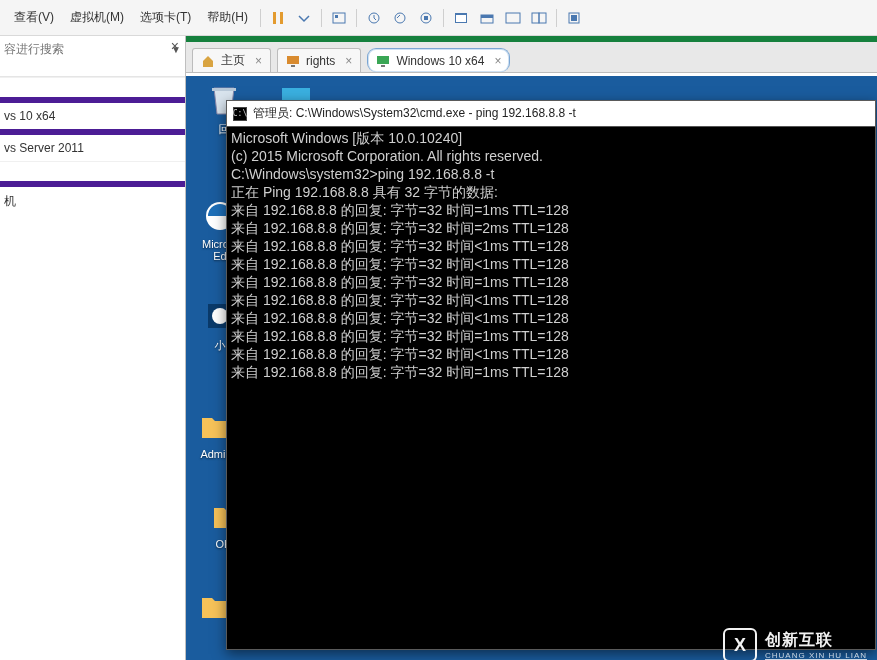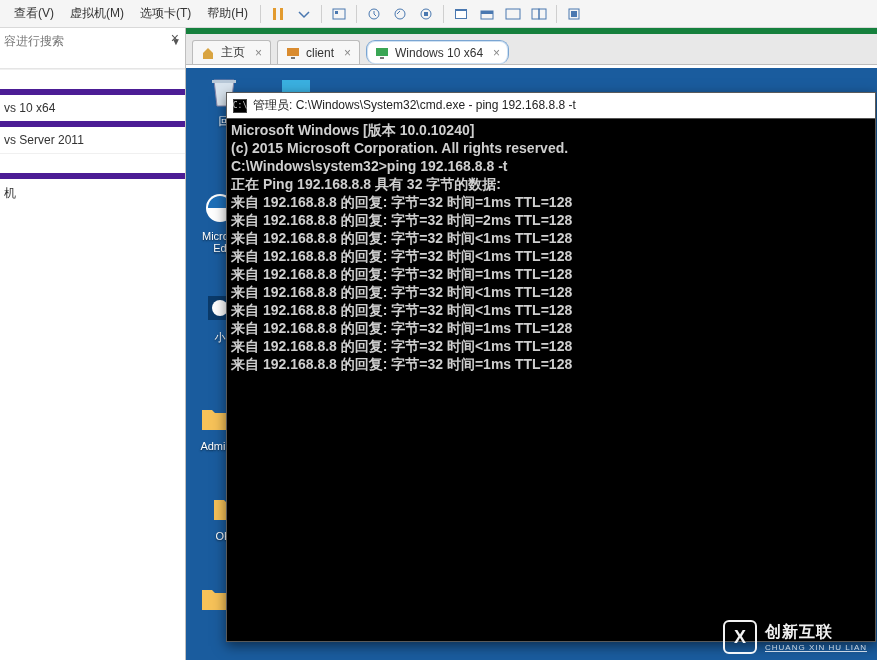--- a/index.html
+++ b/index.html
@@ -1,19 +1,19 @@
 <!DOCTYPE html>
 <html><head>
 <meta charset="utf-8">
 <style>
 * { margin:0; padding:0; box-sizing:border-box; font-family:"Microsoft YaHei","Segoe UI",Tahoma,sans-serif; }
 body { width:877px; height:660px; overflow:hidden; background:#fff; position:relative; }
 
 
-.menubar { height:28px; background:#f5f5f5; display:flex; align-items:center; padding:0 6px; border-bottom:1px solid #d9d9d9; font-size:12px; color:#333; }
+.menubar { height:36px; background:#f5f5f5; display:flex; align-items:center; padding:0 6px; border-bottom:1px solid #d9d9d9; font-size:12px; color:#333; }
 .menubar .mitem { padding:2px 8px; cursor:default; }
 .menubar .sep { width:1px; height:18px; background:#cfcfcf; margin:0 4px; }
 .menubar .ticon { width:20px; height:20px; margin:0 3px; display:flex; align-items:center; justify-content:center; color:#4a78b0; }
 .menubar .ticon svg { width:16px; height:16px; }
 .menubar .pause svg rect { fill:#e39b2f; }
 
 .body-row { display:flex; height:632px; }
 
 
 .leftpanel { width:186px; background:#fff; border-right:1px solid #bfbfbf; position:relative; font-size:12px; color:#333; }
@@ -42,21 +42,21 @@
 .deskicon .ic { width:40px; height:40px; margin:0 auto 2px; display:flex; align-items:center; justify-content:center; }
 .deskicon .ic svg { width:36px; height:36px; }
 .folder-svg path { fill:#f6c259; }
 
 
 .cmdwin { position:absolute; left:40px; top:24px; width:650px; height:550px; background:#000; border:1px solid #5a5a5a; box-shadow:0 4px 12px rgba(0,0,0,.5); }
 .cmdwin .titlebar { height:26px; background:#fff; display:flex; align-items:center; padding:0 6px; font-size:12px; color:#222; gap:6px; border-bottom:1px solid #555; }
 .cmdwin .titlebar .cmdico { width:14px; height:14px; background:#000; border:1px solid #444; display:flex; align-items:center; justify-content:center; }
 .cmdwin .titlebar .cmdico span { font-size:8px; color:#ccc; font-family:Consolas,monospace; }
 .cmdwin .console { font-family:"NSimSun","SimSun",Consolas,monospace; font-size:14px; line-height:18px; color:#cfcfcf; padding:2px 4px; white-space:pre; }
-.cmdwin .console .line { display:block;font-weight:bold; }
+.cmdwin .console .line { display:block; }
 
 
 .watermark { position:absolute; right:10px; bottom:6px; display:flex; align-items:center; gap:8px; color:#fff; font-size:12px; opacity:.95; }
 .watermark .logo { width:34px; height:34px; border:2px solid #fff; border-radius:6px; display:flex; align-items:center; justify-content:center; font-weight:bold; font-size:18px; }
 .watermark .txt .big { font-size:16px; font-weight:bold; letter-spacing:1px;font-family:Liberation Serif, serif; }
 .watermark .txt .small { font-size:8px; letter-spacing:1px; opacity:.8;text-decoration:underline; }
 </style>
 </head>
 <body>
 
@@ -162,21 +162,21 @@
         <span>主页</span>
         <span class="xbtn">×</span>
       </div>
       <div class="tab">
         <span class="tico">
             <svg viewBox="0 0 14 14">
               <rect x="1" y="2" width="12" height="8" fill="#d98b2f"></rect>
               <rect x="5" y="11" width="4" height="2" fill="#777"></rect>
             </svg>
           </span>
-        <span>client</span>
+        <span>rights</span>
         <span class="xbtn">×</span>
       </div>
       <div class="tab active">
         <span class="tico">
             <svg viewBox="0 0 14 14">
               <rect x="1" y="2" width="12" height="8" fill="#3aa655"></rect>
               <rect x="5" y="11" width="4" height="2" fill="#777"></rect>
             </svg>
           </span>
         <span>Windows 10 x64</span>

